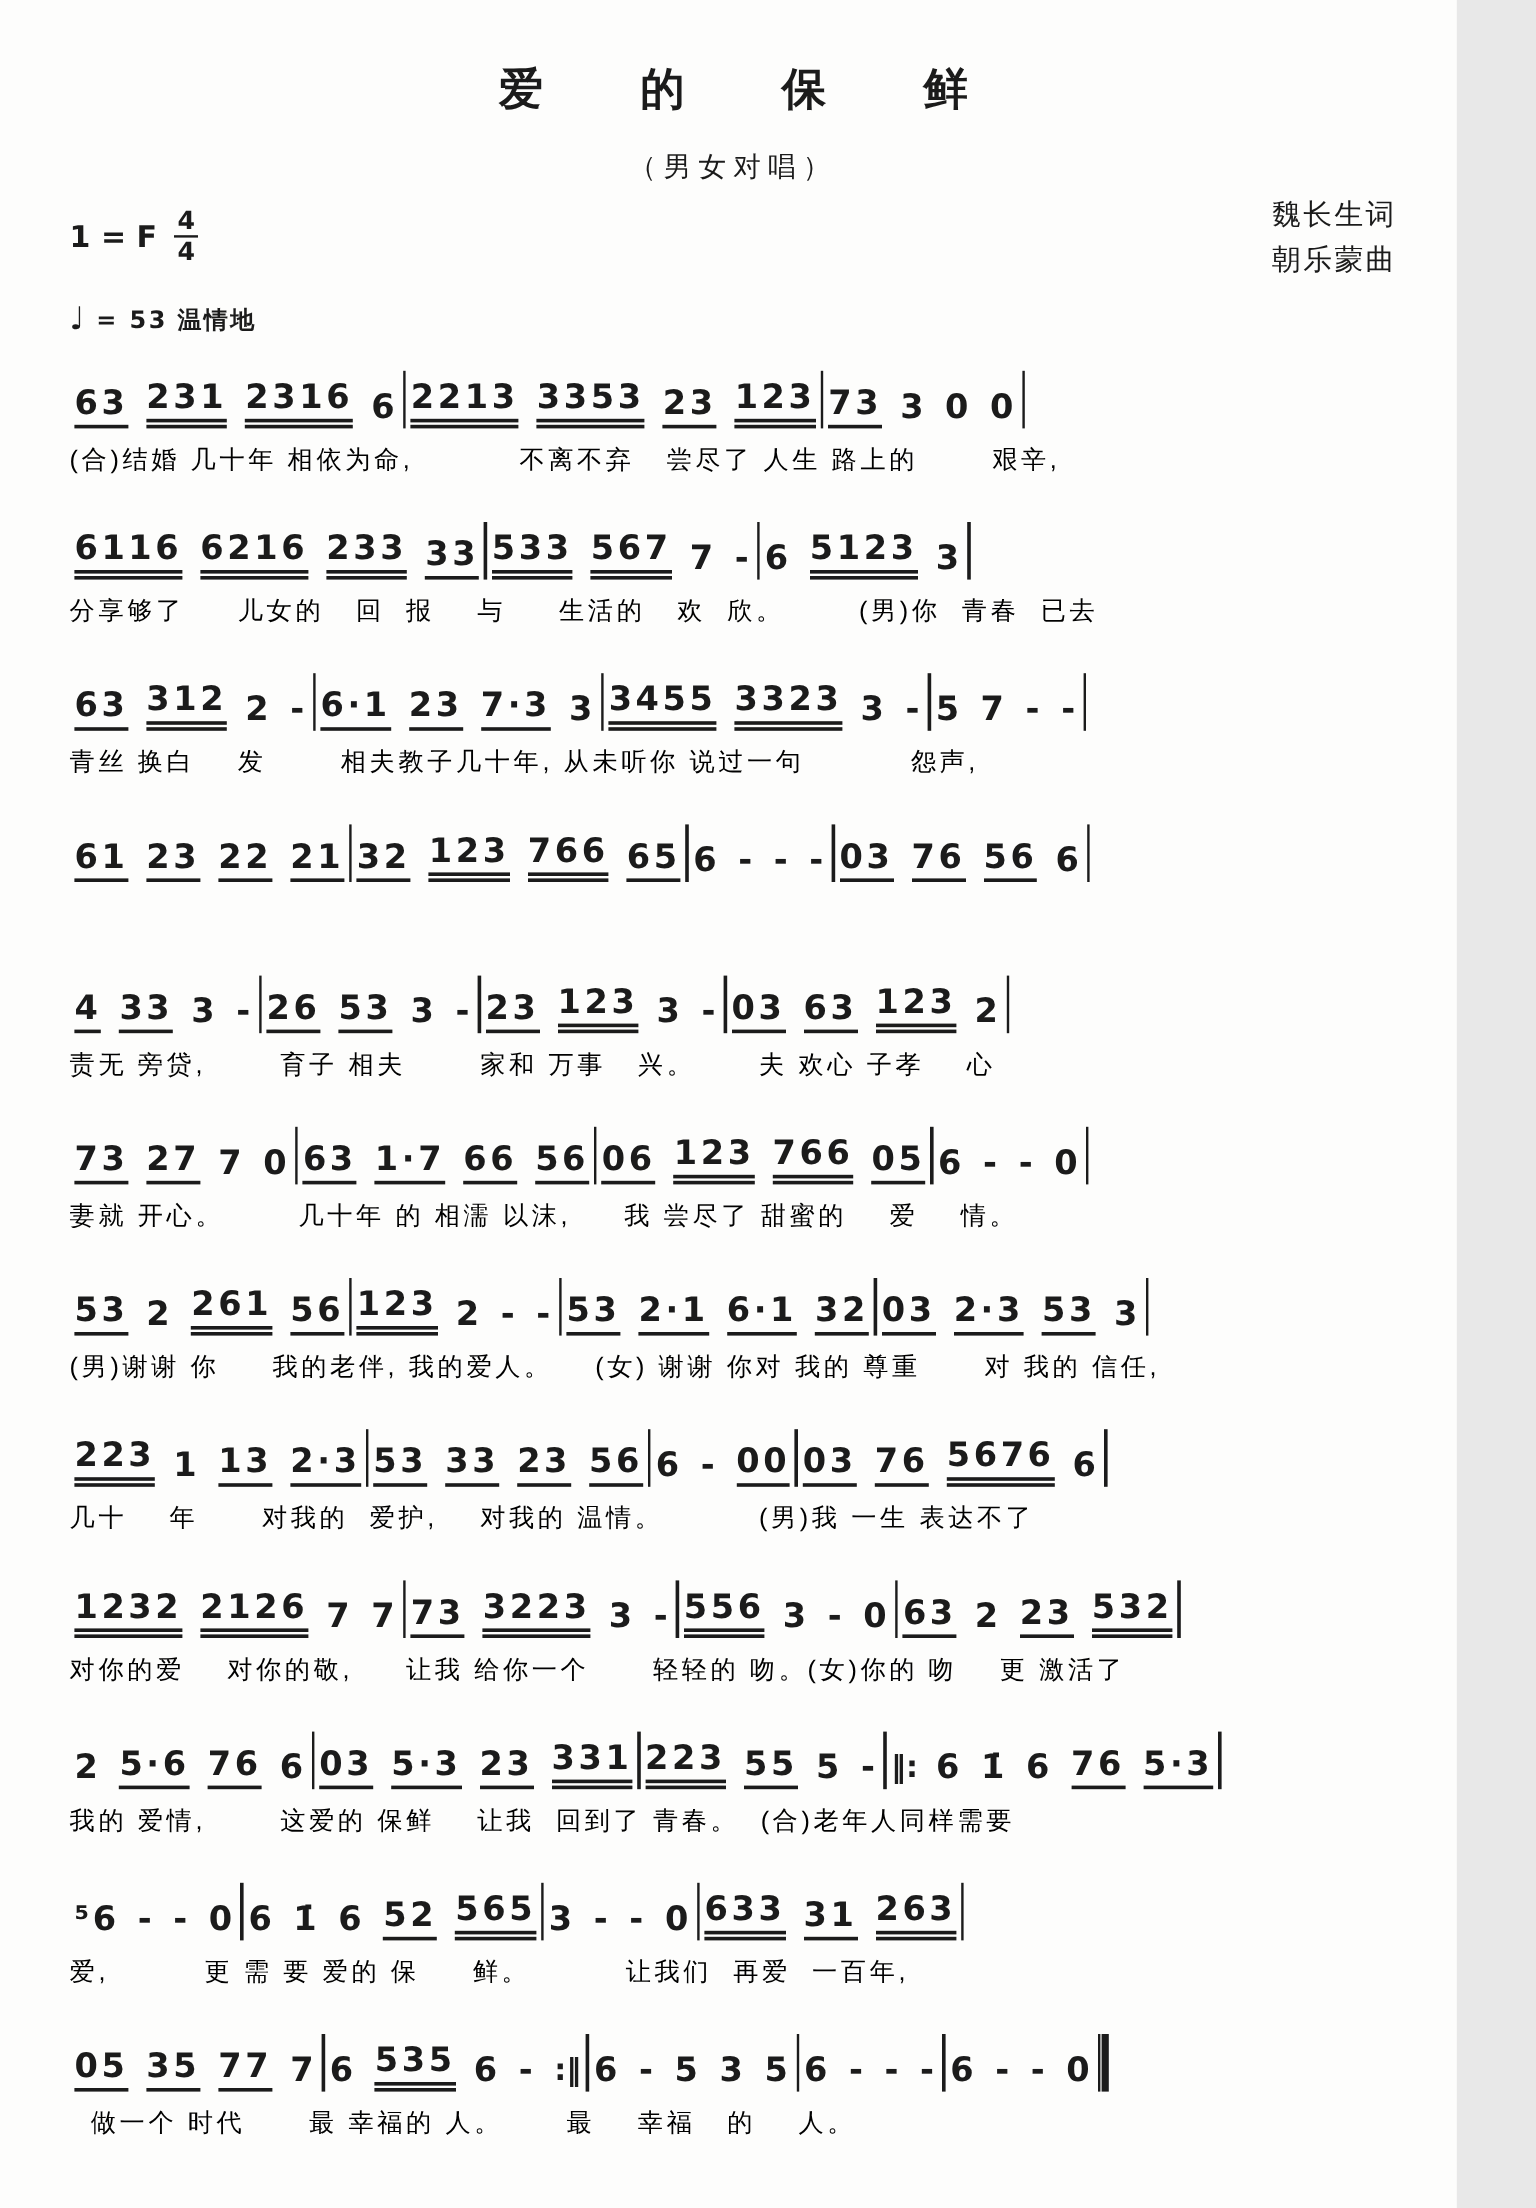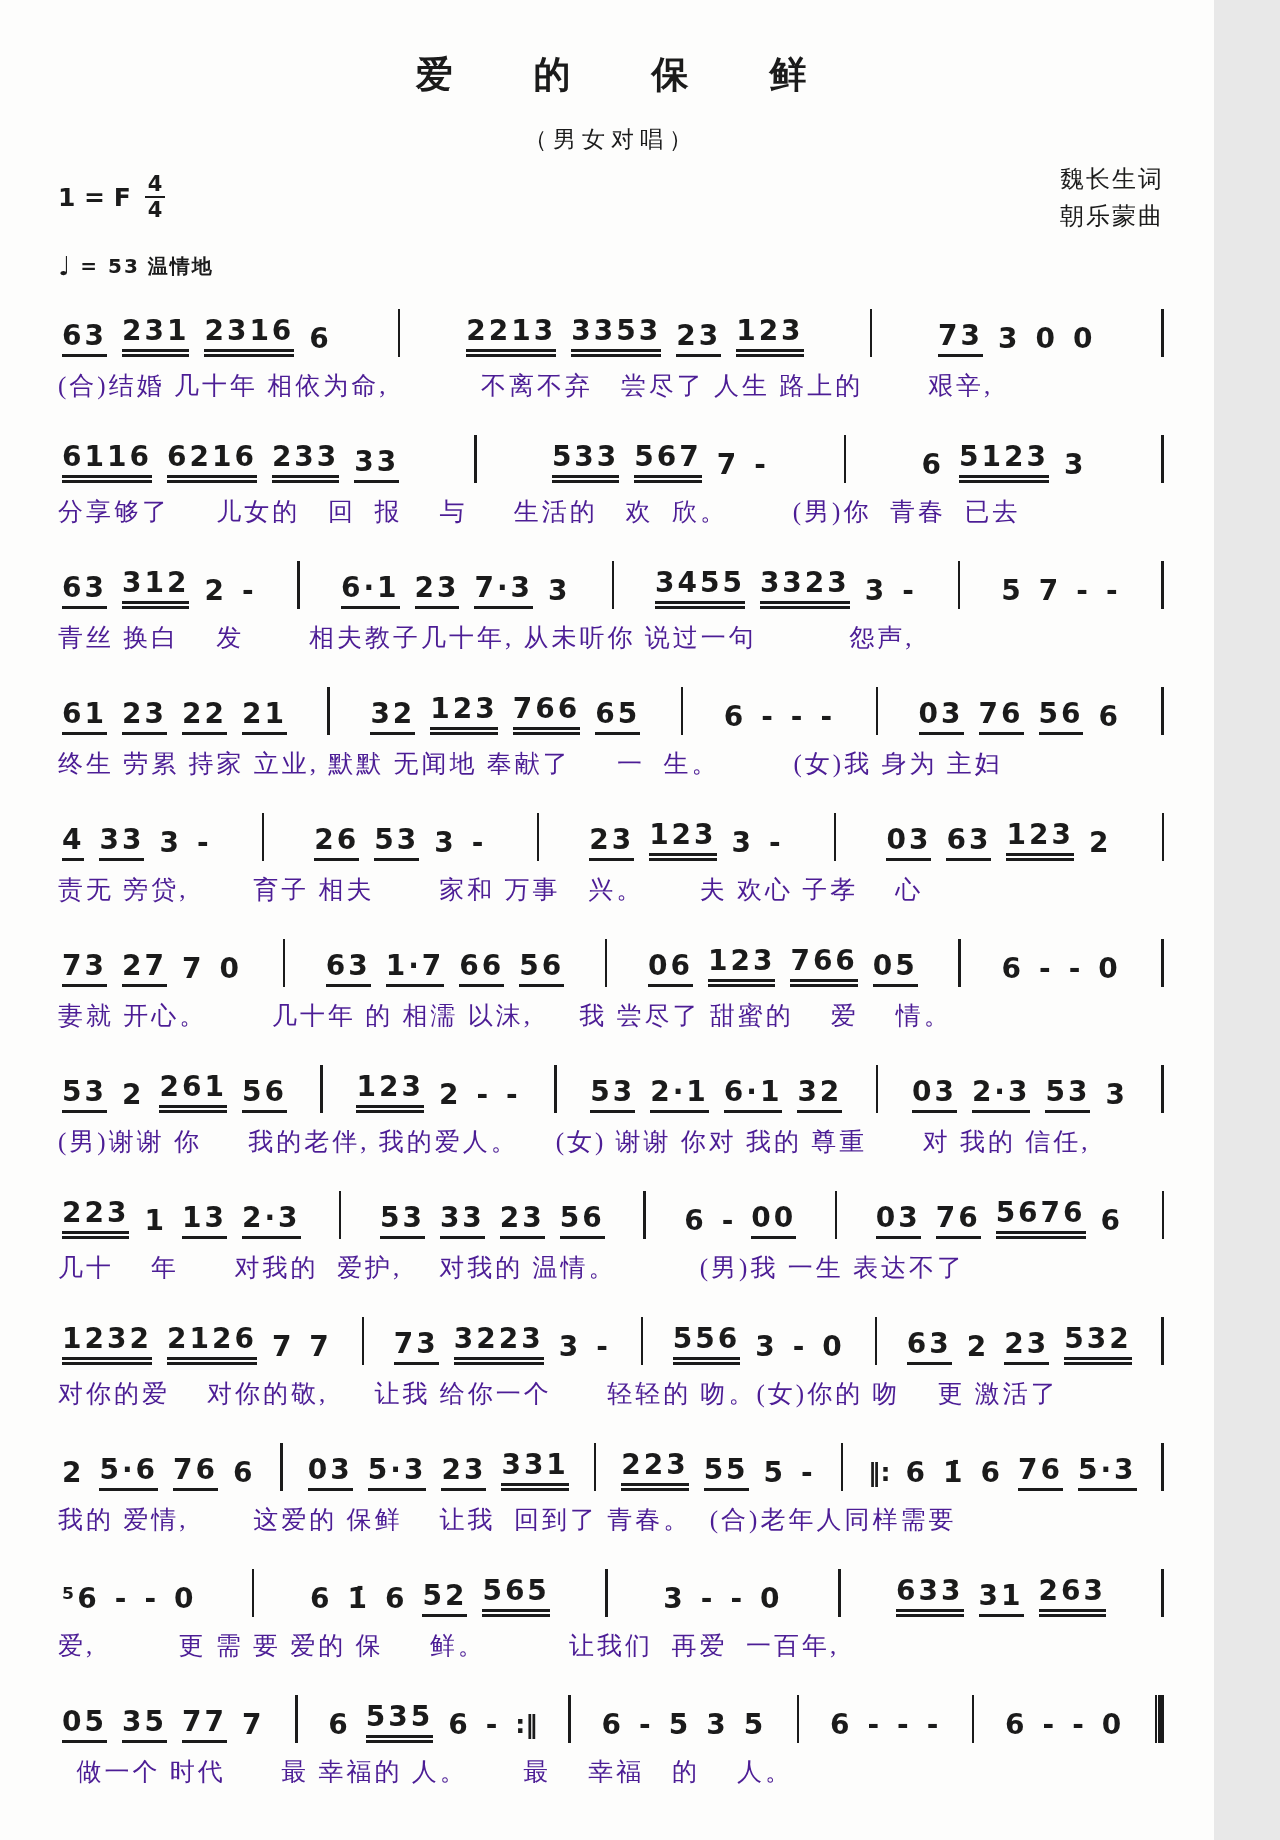--- a/index.html
+++ b/index.html
@@ -23,31 +23,31 @@
   .keysig { font-size:25px; font-weight:bold; display:flex; align-items:center; gap:8px; margin-top:12px; }
   .meter { display:inline-flex; flex-direction:column; align-items:center; font-size:21px; line-height:1.05; margin-left:6px; }
   .meter .num { border-bottom:2.5px solid #1b1b1b; padding:0 3px 1px; }
   .meter .den { padding-top:1px; }
   .credits { text-align:right; font-family:"DejaVu Serif","Liberation Serif",serif; font-size:24px; line-height:1.55; letter-spacing:2px; }
   .tempo { margin-top:16px; font-size:20px; font-weight:bold; letter-spacing:2px; display:flex; align-items:center; gap:8px; }
   .tempo .noteglyph { font-size:26px; font-weight:normal; }
   
   .score { margin-top:14px; }
   .m-line { height:126px; }
-  .notes-row { display:flex; align-items:flex-end; justify-content:space-between; font-weight:bold; font-size:28px; height:62px; }
+  .notes-row { display:flex; align-items:flex-end; font-weight:bold; font-size:28px; height:62px; }
   .measure { display:flex; align-items:flex-end; gap:15px; padding:0 4px; }
   .tok { letter-spacing:3px; padding-bottom:4px; line-height:1; white-space:nowrap; }
   .tok.u1 { border-bottom:3px solid #1b1b1b; }
   .tok.u2 { border-bottom:8px double #1b1b1b; }
   .tok.rep { font-size:25px; letter-spacing:0; padding-bottom:6px; }
   .bar { width:2.5px; height:48px; background:#1b1b1b; margin-bottom:0; }
   .bar.final { width:9px; background:transparent; border-left:2.5px solid #1b1b1b; border-right:6px solid #1b1b1b; }
   .lyrics {
-    margin-top:12px; font-family:Liberation Serif, serif;
-    font-size:25px; letter-spacing:3px; white-space:pre; color:#4c1d95;
+    margin-top:12px; font-family:Liberation Sans, sans-serif;
+    font-size:21px; letter-spacing:3px; white-space:pre; color:#000000;
   }
 </style>
 </head>
 <body>
 
 <div class="sheet">
 
   <div class="title">爱 的 保 鲜</div>
   <div class="subtitle">（男女对唱）</div>
 
@@ -180,21 +180,20 @@
           </div>
           <span class="bar"></span>
           <div class="measure">
             <span class="tok u1">03</span>
             <span class="tok u1">76</span>
             <span class="tok u1">56</span>
             <span class="tok">6</span>
           </div>
           <span class="bar"></span>
         </div>
-        <div class="lyrics">终生 劳累 持家 立业, 默默 无闻地 奉献了     一  生。        (女)我 身为 主妇</div>
       </div>
       <div class="m-line">
         <div class="notes-row">
           <div class="measure">
             <span class="tok u1">4</span>
             <span class="tok u1">33</span>
             <span class="tok">3</span>
             <span class="tok">-</span>
           </div>
           <span class="bar"></span>

